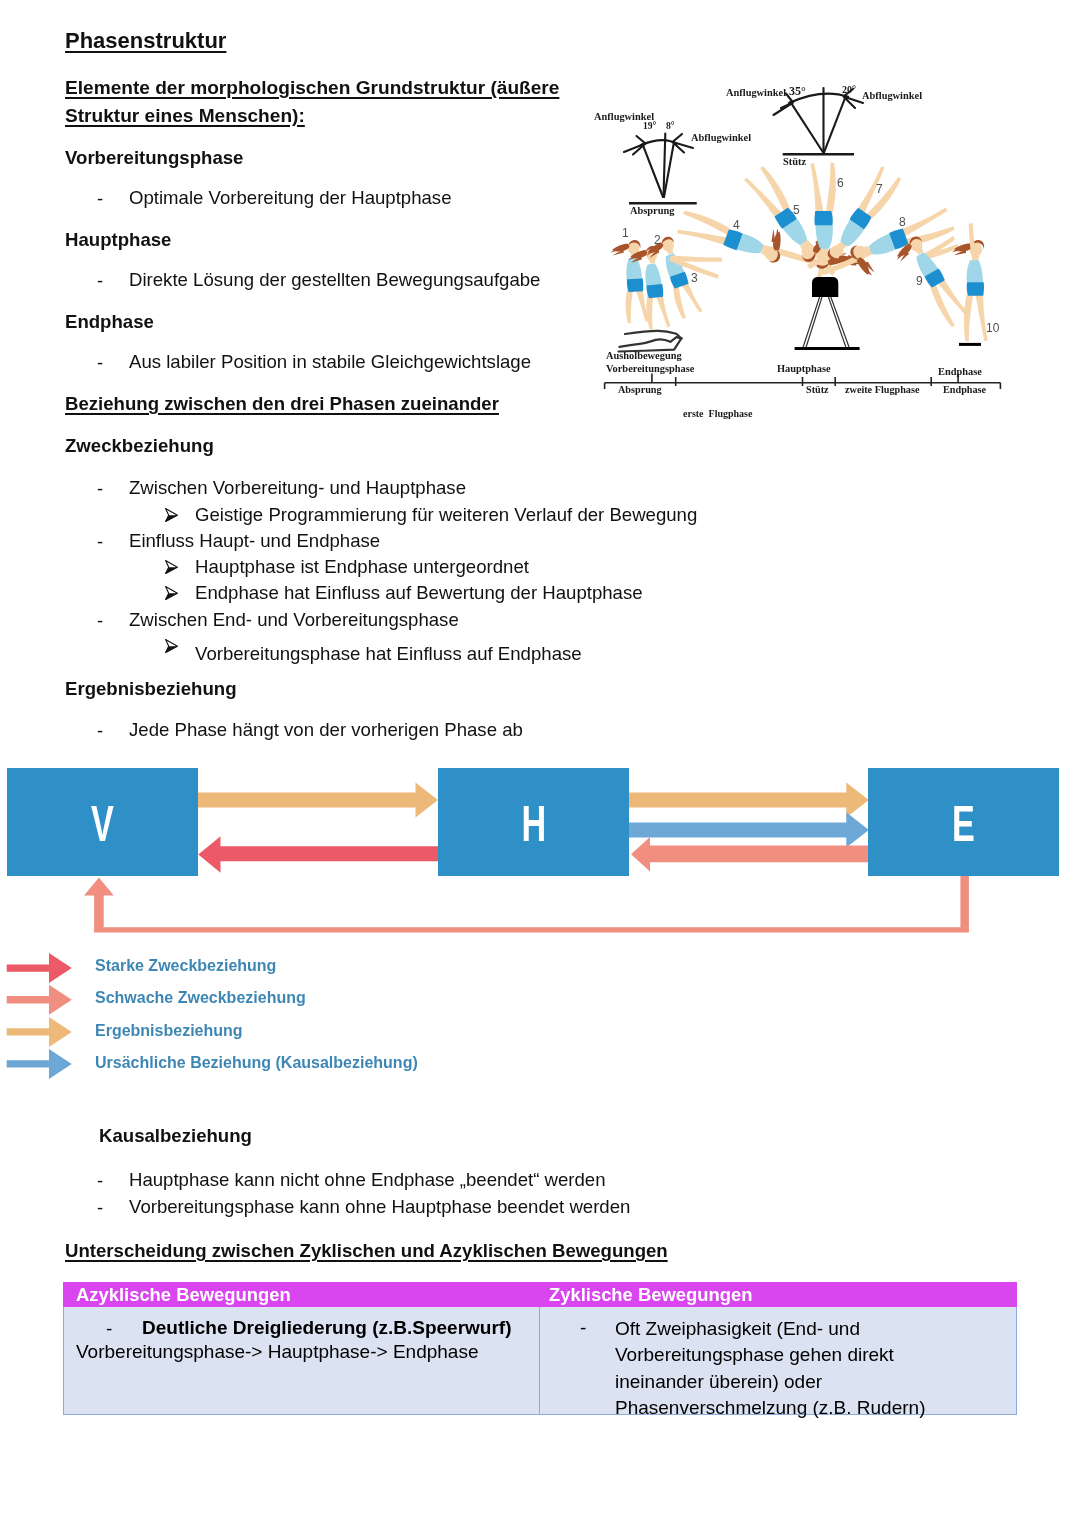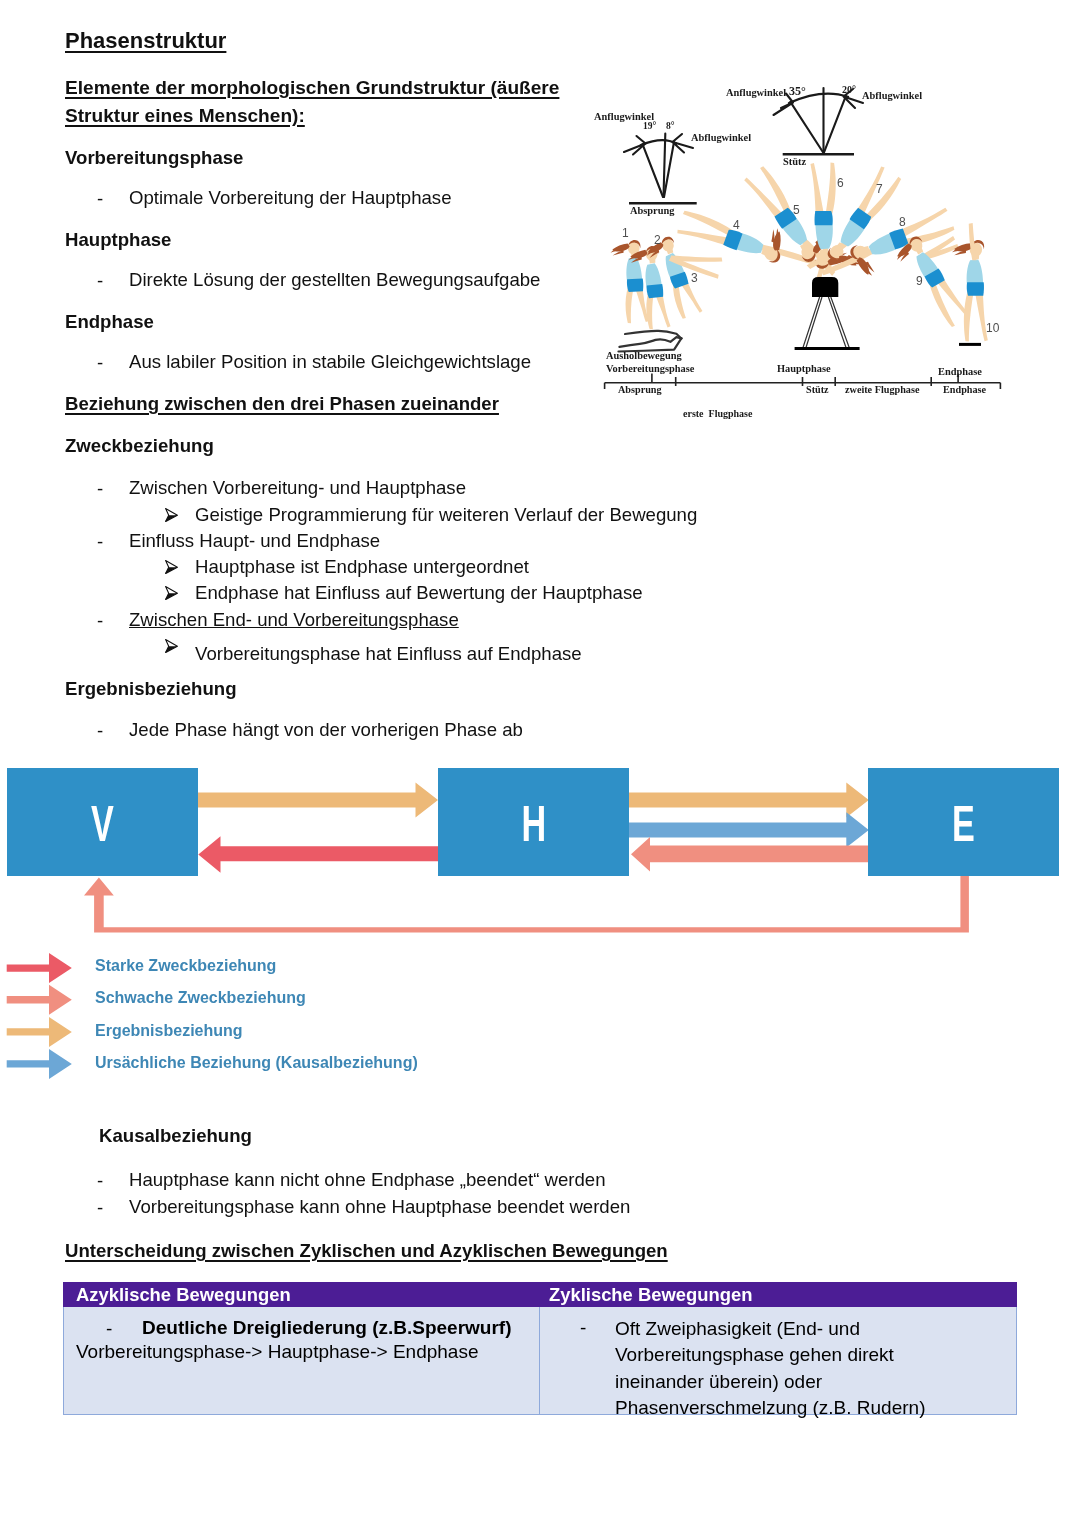--- a/index.html
+++ b/index.html
@@ -19,21 +19,21 @@
   .fl3{fill:none;stroke:#1a1a1a;stroke-width:2.6;stroke-linecap:butt;}
   .bl{fill:none;stroke:#333333;stroke-width:2.2;stroke-linecap:round;stroke-linejoin:round;}
   .bl2{fill:none;stroke:#333333;stroke-width:1.2;}
   .bl3{fill:none;stroke:#000000;stroke-width:3;}
   .sc{fill:none;stroke:#222222;stroke-width:1.6;}
   .arw{position:absolute;}
   .fn{position:absolute;white-space:pre;color:#4f4f4f;font-size:12px;line-height:1;}
   .fs{position:absolute;white-space:pre;color:#1a1a1a;font-family:"Liberation Serif",serif;font-weight:bold;line-height:1;text-align:right;}
   .lg{position:absolute;white-space:pre;color:#3e87b5;font-weight:bold;font-size:16px;line-height:1;}
   .tbl{position:absolute;left:63px;top:1282px;width:954px;font-size:18.6px;}
-  .thd{display:flex;background:#4c1d95;height:25px;}
+  .thd{display:flex;background:#d946ef;height:25px;}
   .th{color:#ffffff;font-weight:bold;font-size:18.4px;line-height:25px;white-space:pre;}
   .thl{width:477px;padding-left:13px;box-sizing:border-box;}
   .thr{width:477px;padding-left:9px;box-sizing:border-box;}
   .tbd{display:flex;background:#dbe2f1;height:108px;border:1px solid #8ea9db;border-top:none;box-sizing:border-box;}
   .td{box-sizing:border-box;}
   .tdl{width:476px;border-right:1px solid #8ea9db;}
   .tdr{width:477px;display:flex;}
   .tbl{position:absolute;left:63px;top:1282px;width:954px;font-size:19px;}
   .rowline{white-space:pre;line-height:1;}
   .cdash{position:absolute;left:43px;top:37px;}
@@ -83,21 +83,21 @@
       <path d="M3.7 7.3 L12.4 7.3 L0.6 13.6 Z" fill="#111"></path>
     </svg>
   <div class="t" style="left:195px;top:558px;">Hauptphase ist Endphase untergeordnet</div>
   <svg class="arw" style="left:165px;top:586px;" viewBox="0 0 13 14" width="13" height="14">
       <path d="M0.6 0.6 L12.4 7.3 L0.6 13.6 L3.7 7.3 Z" fill="none" stroke="#111" stroke-width="1.1" stroke-linejoin="round"></path>
       <path d="M3.7 7.3 L12.4 7.3 L0.6 13.6 Z" fill="#111"></path>
     </svg>
   <div class="t" style="left:195px;top:584px;">Endphase hat Einfluss auf Bewertung der Hauptphase</div>
 
   <div class="t" style="left:97px;top:612px;">-</div>
-  <div class="t" style="left:129px;top:611px;text-decoration:underline;">Zwischen End- und Vorbereitungsphase</div>
+  <div class="t" style="left:129px;top:611px;">Zwischen End- und Vorbereitungsphase</div>
   <svg class="arw" style="left:165px;top:639px;" viewBox="0 0 13 14" width="13" height="14">
       <path d="M0.6 0.6 L12.4 7.3 L0.6 13.6 L3.7 7.3 Z" fill="none" stroke="#111" stroke-width="1.1" stroke-linejoin="round"></path>
       <path d="M3.7 7.3 L12.4 7.3 L0.6 13.6 Z" fill="#111"></path>
     </svg>
   <div class="t" style="left:195px;top:602px;margin-top:43px;">Vorbereitungsphase hat Einfluss auf Endphase</div>
 
   <div class="t b" style="left:65px;top:680px;">Ergebnisbeziehung</div>
   <div class="t" style="left:97px;top:722px;">-</div>
   <div class="t" style="left:129px;top:721px;">Jede Phase hängt von der vorherigen Phase ab</div>
 

